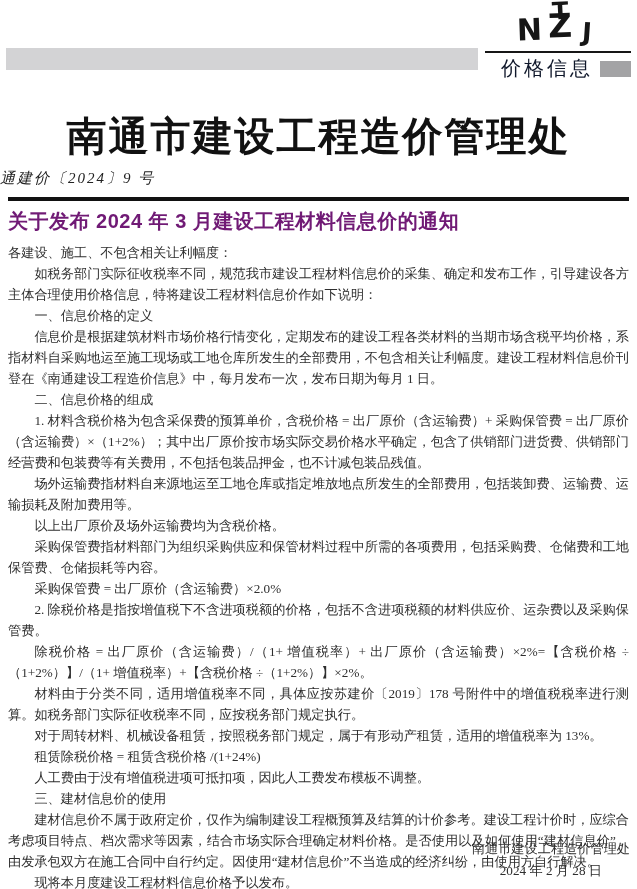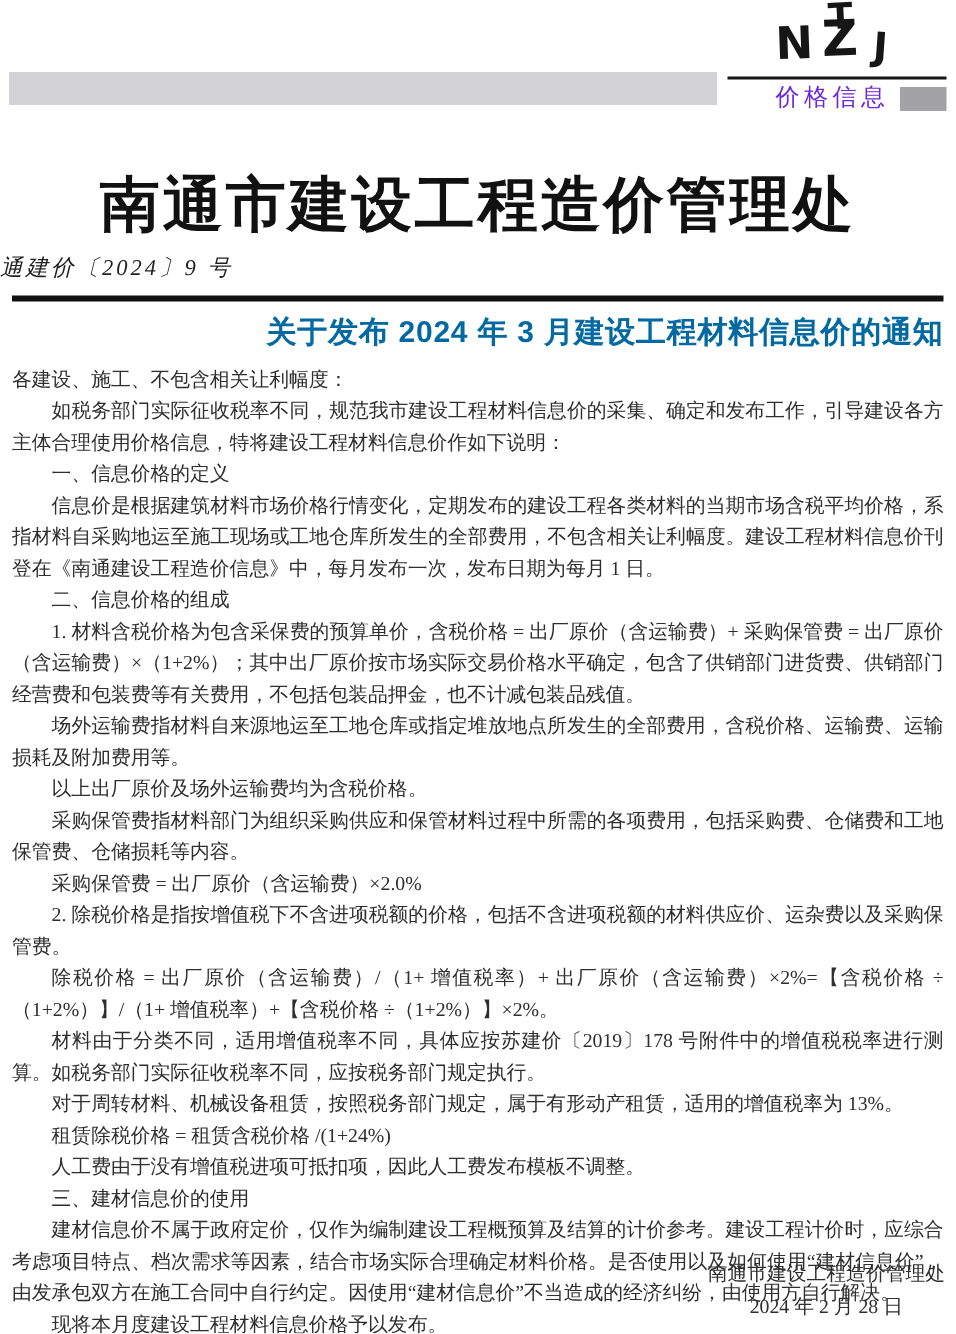--- a/index.html
+++ b/index.html
@@ -35,21 +35,21 @@
   .logo .l-j { left: 65px; top: 19px; font-size: 26px; transform: rotate(4deg); }
   .logo-rule {
     position: absolute; right: 6px; top: 51px;
     width: 146px; height: 2px; background: #161616;
   }
   .masthead-label-row {
     position: absolute; right: 6px; top: 55px;
     display: flex; align-items: center; gap: 7px;
   }
   .masthead-label {
-    font-size: 16px; letter-spacing: 3px; color: #6d28d9;
+    font-size: 20px; letter-spacing: 3px; color: #0f172a;
   }
   .gray-block {
     width: 31px; height: 16px; background: #a3a3a5; display: inline-block;
   }
 
   
   .org-title {
     margin: 26px 8px 0;
     text-align: center;
     font-size: 40px;
@@ -67,25 +67,25 @@
     letter-spacing: 2px;
     color: #222222;
   }
   .thick-rule {
     margin: 9px 8px 0;
     height: 4px;
     background: #111111;
   }
   .notice-title {
     margin: 7px 8px 0;
-    text-align: right;
+    text-align: left;
     font-family: "Liberation Sans", "DejaVu Sans", sans-serif;
     font-size: 20px;
     font-weight: 700;
-    color: #0369a1;
+    color: #701a75;
     letter-spacing: 0.5px;
   }
 
   
   .body {
     margin: 7px 8px 0;
     font-size: 13.2px;
     line-height: 21px;
     text-align: justify;
     color: #2e2e2e;
@@ -131,21 +131,21 @@
 
   <div class="notice-title">关于发布 2024 年 3 月建设工程材料信息价的通知</div>
 
   <div class="body">
     <p>各建设、施工、不包含相关让利幅度：</p>
     <p class="indent">如税务部门实际征收税率不同，规范我市建设工程材料信息价的采集、确定和发布工作，引导建设各方主体合理使用价格信息，特将建设工程材料信息价作如下说明：</p>
     <p class="indent">一、信息价格的定义</p>
     <p class="indent">信息价是根据建筑材料市场价格行情变化，定期发布的建设工程各类材料的当期市场含税平均价格，系指材料自采购地运至施工现场或工地仓库所发生的全部费用，不包含相关让利幅度。建设工程材料信息价刊登在《南通建设工程造价信息》中，每月发布一次，发布日期为每月 1 日。</p>
     <p class="indent">二、信息价格的组成</p>
     <p class="indent">1. 材料含税价格为包含采保费的预算单价，含税价格 = 出厂原价（含运输费）+ 采购保管费 = 出厂原价（含运输费）×（1+2%）；其中出厂原价按市场实际交易价格水平确定，包含了供销部门进货费、供销部门经营费和包装费等有关费用，不包括包装品押金，也不计减包装品残值。</p>
-    <p class="indent">场外运输费指材料自来源地运至工地仓库或指定堆放地点所发生的全部费用，含税价格、运输费、运输损耗及附加费用等。</p>
+    <p class="indent">场外运输费指材料自来源地运至工地仓库或指定堆放地点所发生的全部费用，包括装卸费、运输费、运输损耗及附加费用等。</p>
     <p class="indent">以上出厂原价及场外运输费均为含税价格。</p>
     <p class="indent">采购保管费指材料部门为组织采购供应和保管材料过程中所需的各项费用，包括采购费、仓储费和工地保管费、仓储损耗等内容。</p>
     <p class="indent">采购保管费 = 出厂原价（含运输费）×2.0%</p>
     <p class="indent">2. 除税价格是指按增值税下不含进项税额的价格，包括不含进项税额的材料供应价、运杂费以及采购保管费。</p>
     <p class="indent">除税价格 = 出厂原价（含运输费）/（1+ 增值税率）+ 出厂原价（含运输费）×2%=【含税价格 ÷（1+2%）】/（1+ 增值税率）+【含税价格 ÷（1+2%）】×2%。</p>
     <p class="indent">材料由于分类不同，适用增值税率不同，具体应按苏建价〔2019〕178 号附件中的增值税税率进行测算。如税务部门实际征收税率不同，应按税务部门规定执行。</p>
     <p class="indent">对于周转材料、机械设备租赁，按照税务部门规定，属于有形动产租赁，适用的增值税率为 13%。</p>
     <p class="indent">租赁除税价格 = 租赁含税价格 /(1+24%)</p>
     <p class="indent">人工费由于没有增值税进项可抵扣项，因此人工费发布模板不调整。</p>
     <p class="indent">三、建材信息价的使用</p>

